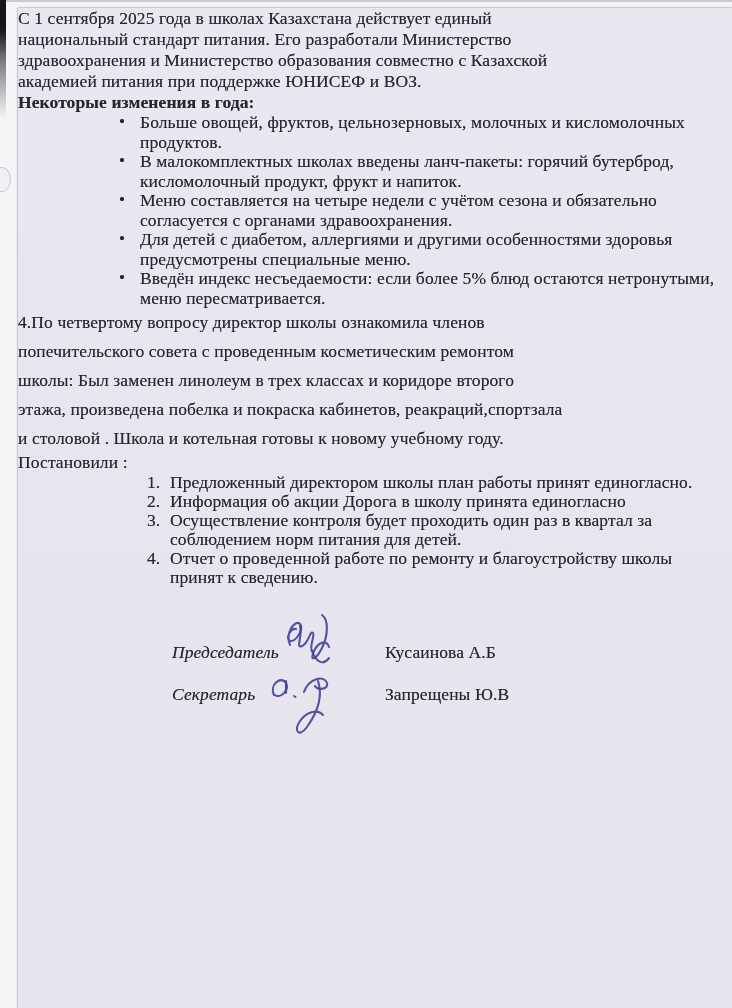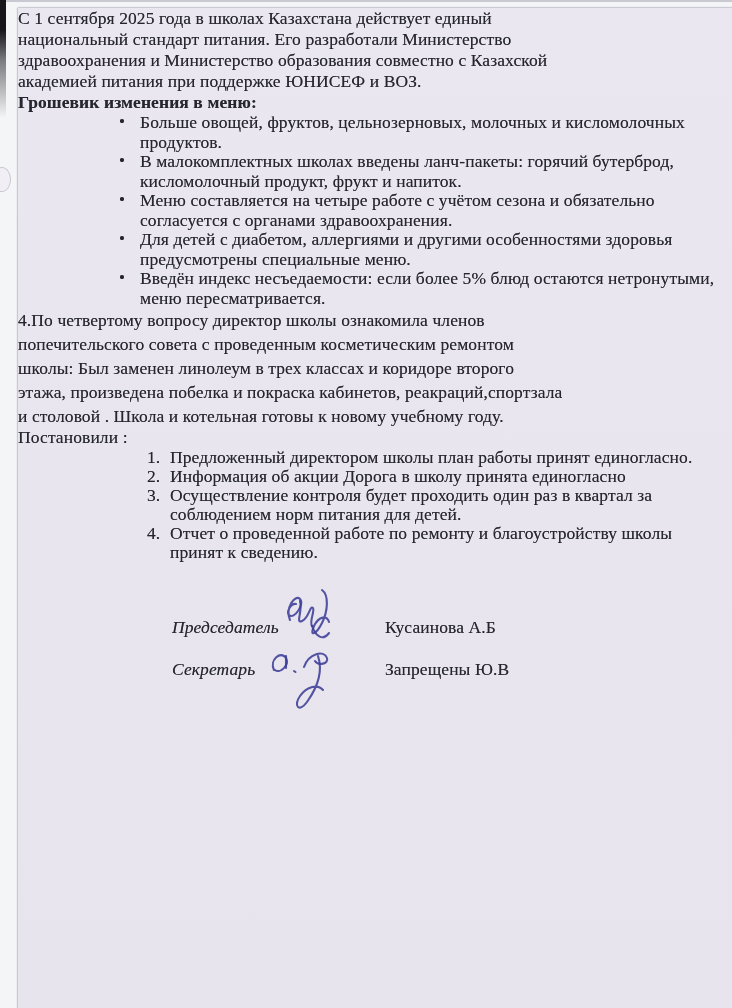--- a/index.html
+++ b/index.html
@@ -25,21 +25,21 @@
     font-size:17.5px;
     letter-spacing:.1px;
     text-shadow:0 0 .5px rgba(40,40,52,.55);
   }
   .page p{margin:0;}
   .intro{margin:62px 0 0 157px;width:560px;line-height:21px;}
   .menu-heading{margin-left:129px;line-height:21px;font-weight:bold;}
   ul.menu{list-style:none;margin:0 0 0 97px;padding:0;line-height:19.5px;}
   ul.menu li{position:relative;padding-left:25px;width:575px;}
   ul.menu li::before{content:"\2022";position:absolute;left:4px;top:-1px;font-size:17px;}
-  .q4{margin:16px 0 0 154px;width:548px;line-height:24px;}
+  .q4{margin:16px 0 0 154px;width:548px;line-height:29px;}
   .resolved{margin:13px 0 0 124px;line-height:19.5px;}
   ol.res{list-style:none;margin:0 0 0 128px;padding:0;line-height:19px;counter-reset:res;}
   ol.res li{position:relative;padding-left:24px;width:528px;counter-increment:res;}
   ol.res li::before{content:counter(res) ".";position:absolute;left:1px;top:0;}
   .sig-block{margin:55px 0 0 154px;}
   .sig-row{position:relative;height:42px;}
   .sig-role{display:inline-block;width:213px;font-style:italic;}
   .sig-svg{position:absolute;overflow:visible;}
   .sig-svg path{fill:none;stroke:#3d3f99;stroke-width:2.1;stroke-linecap:round;stroke-linejoin:round;opacity:.88;}
   .sig1{left:106px;top:-33px;width:58px;height:64px;}
@@ -50,26 +50,26 @@
 <body>
 
 <div class="top-edge"></div>
 <div class="edge-mark"></div>
 <div class="punch"></div>
 
 <div class="page">
 
   <p class="intro"><b>С 1 сентября 2025 года в школах Казахстана действует единый национальный стандарт питания.</b><span> Его разработали Министерство здравоохранения и Министерство образования совместно с Казахской академией питания при поддержке ЮНИСЕФ и ВОЗ.</span></p>
 
-  <p class="menu-heading">Грошевик изменения в меню:</p>
+  <p class="menu-heading">Некоторые изменения в года:</p>
 
   <ul class="menu">
     <li>Больше овощей, фруктов, цельнозерновых, молочных и кисломолочных продуктов.</li>
     <li>В малокомплектных школах введены ланч-пакеты: горячий бутерброд, кисломолочный продукт, фрукт и напиток.</li>
-    <li>Меню составляется на четыре работе с учётом сезона и обязательно согласуется с органами здравоохранения.</li>
+    <li>Меню составляется на четыре недели с учётом сезона и обязательно согласуется с органами здравоохранения.</li>
     <li>Для детей с диабетом, аллергиями и другими особенностями здоровья предусмотрены специальные меню.</li>
     <li>Введён индекс несъедаемости: если более 5% блюд остаются нетронутыми, меню пересматривается.</li>
   </ul>
 
   <p class="q4"><b>4.</b><b>По четвертому вопросу</b><span> директор школы ознакомила членов попечительского совета с проведенным косметическим ремонтом школы: Был заменен линолеум в трех классах и коридоре второго этажа, произведена побелка и покраска кабинетов, реакраций,спортзала и столовой . Школа и котельная готовы к новому учебному году.</span></p>
 
   <p class="resolved">Постановили :</p>
 
   <ol class="res">
     <li>Предложенный директором школы план работы принят единогласно.</li>

